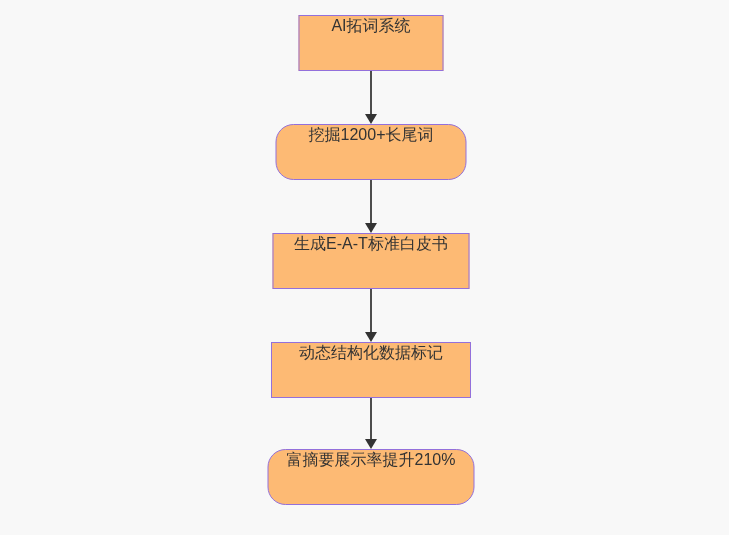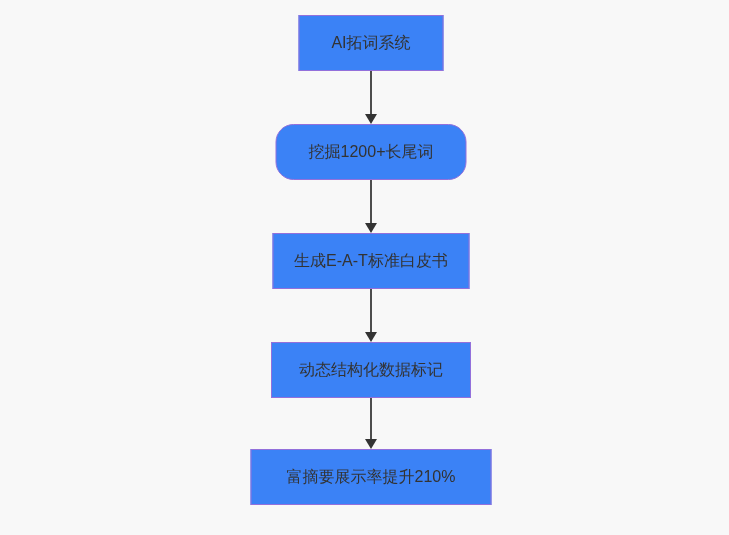--- a/index.html
+++ b/index.html
@@ -18,34 +18,33 @@
     width: 729px;
     height: 535px;
     background: #f8f8f8;
   }
   .node {
     position: absolute;
     left: 371px;
     transform: translateX(-50%);
     height: 56px;
     box-sizing: border-box;
-    background: #3b82f6;
+    background: #fdba74;
     border: 1.5px solid #9370db;
     display: flex;
-    align-items: center;
     justify-content: center;
     color: #333333;
     font-size: 16px;
     white-space: nowrap;
   }
   .node-1 { top: 15px;  width: 145px; }
   .node-2 { top: 124px; width: 191px; border-radius: 18px; }
   .node-3 { top: 233px; width: 197px; }
   .node-4 { top: 342px; width: 200px; }
-  .node-5 { top: 449px; width: 241px; }
+  .node-5 { top: 449px; width: 207px; border-radius: 18px; }
 
   .edge {
     position: absolute;
     left: 371px;
     transform: translateX(-50%);
     width: 14px;
   }
   .edge-1 { top: 71px;  height: 53px; }
   .edge-2 { top: 180px; height: 53px; }
   .edge-3 { top: 289px; height: 53px; }

